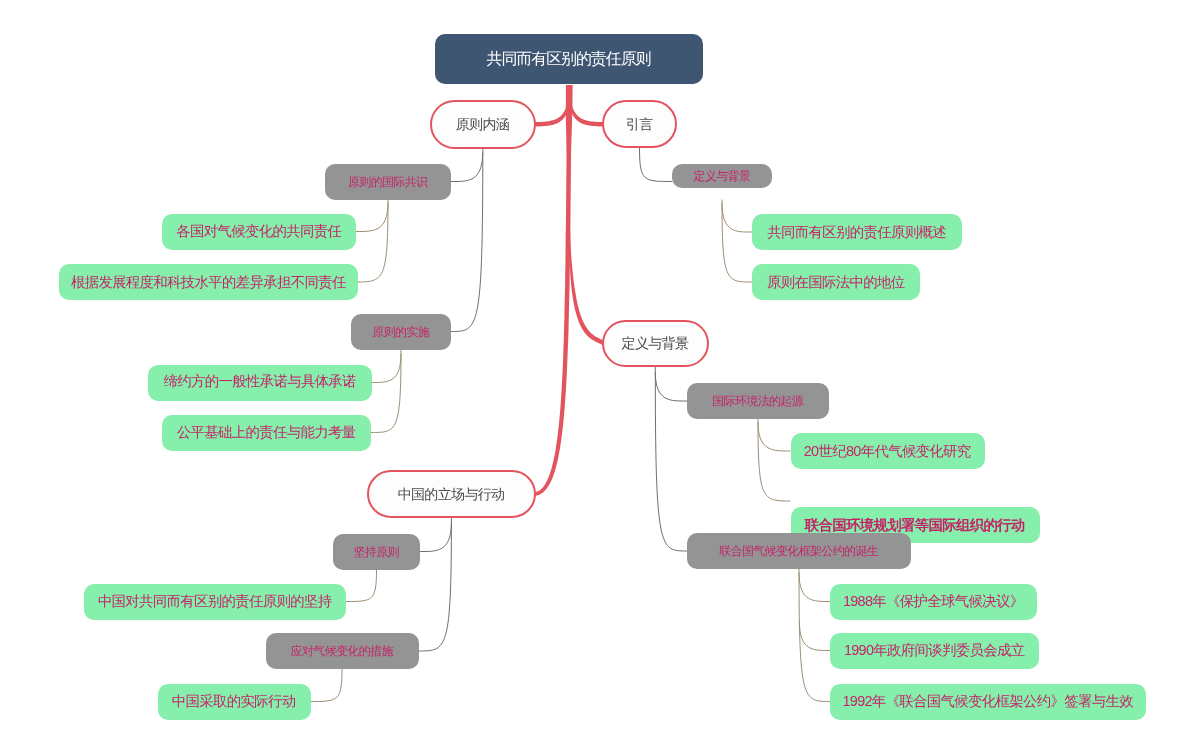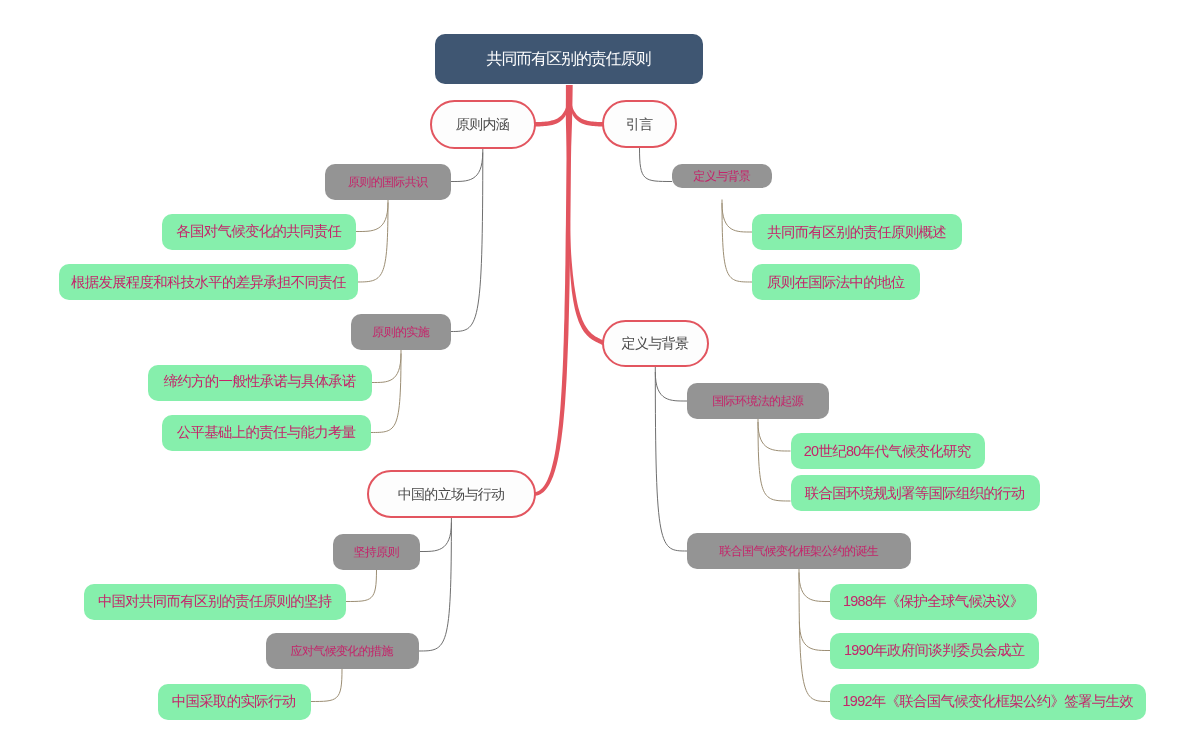--- a/index.html
+++ b/index.html
@@ -138,21 +138,21 @@
       </div>
       <div class="node node-l3" style="left: 752px; top: 264px; width: 168px; height: 36px;">
         <span>原则在国际法中的地位</span>
       </div>
       <div class="node node-l2" style="left: 687px; top: 383px; width: 142px; height: 36px;">
         <span>国际环境法的起源</span>
       </div>
       <div class="node node-l3" style="left: 790.5px; top: 433px; width: 194px; height: 36px;">
         <span>20世纪80年代气候变化研究</span>
       </div>
-      <div class="node node-l3" style="left: 790.5px; top: 475px; width: 249px; height: 36px;">
+      <div class="node node-l3" style="left: 790.5px; top: 507px; width: 249px; height: 36px; font-weight: bold;">
         <span>联合国环境规划署等国际组织的行动</span>
       </div>
       <div class="node node-l2" style="left: 687px; top: 533px; width: 224px; height: 36px;">
         <span>联合国气候变化框架公约的诞生</span>
       </div>
       <div class="node node-l3" style="left: 830px; top: 583.5px; width: 207px; height: 36px;">
         <span>1988年《保护全球气候决议》</span>
       </div>
       <div class="node node-l3" style="left: 830px; top: 632.5px; width: 209px; height: 36px;">
         <span>1990年政府间谈判委员会成立</span>

